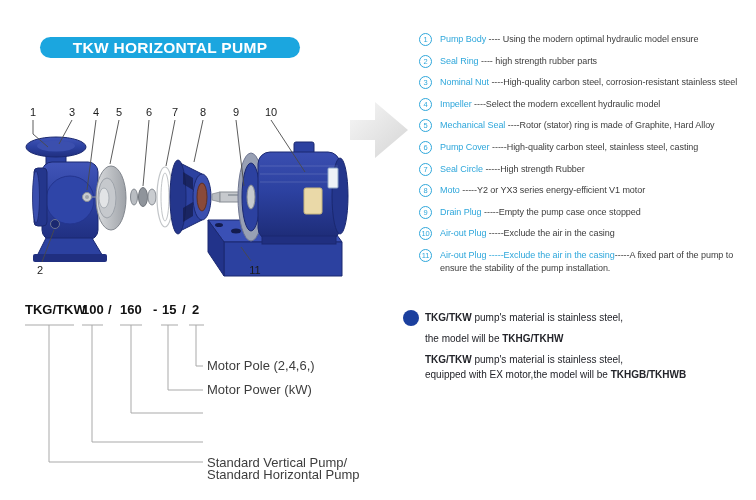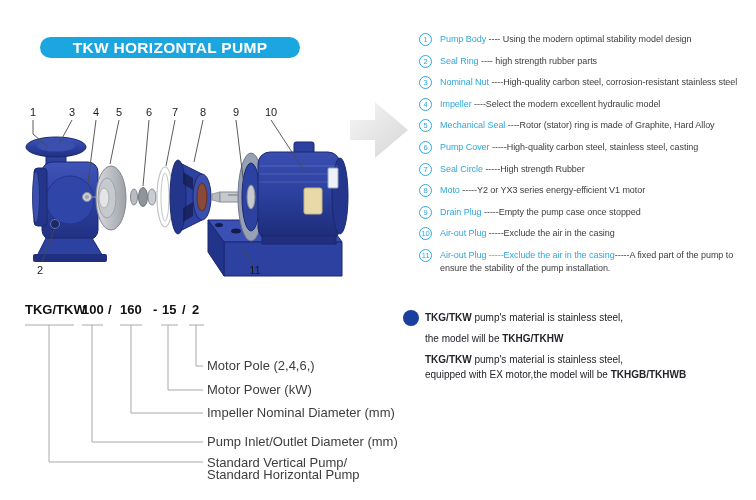--- a/index.html
+++ b/index.html
@@ -174,21 +174,21 @@
     <defs>
       <linearGradient id="agrad" x1="0" y1="0" x2="1" y2="1">
         <stop offset="0" stop-color="#f7f7f7"></stop>
           <stop offset="1" stop-color="#d5d5d5"></stop>
       </linearGradient>
     </defs>
     <polygon points="0,24 25,24 25,6 58,34 25,62 25,44 0,44" fill="url(#agrad)"></polygon>
   </svg>
 
   <ul class="parts">
-    <li><span class="cnum">1</span><span class="pname">Pump Body</span><span class="pdesc"> ---- Using the modern optimal stability model design</span></li>
+    <li><span class="cnum">1</span><span class="pname">Pump Body</span><span class="pdesc"> ---- Using the modern optimal hydraulic model ensure</span></li>
     <li><span class="cnum">2</span><span class="pname">Seal Ring</span><span class="pdesc"> ---- high strength rubber parts</span></li>
     <li><span class="cnum">3</span><span class="pname">Nominal Nut</span><span class="pdesc"> ----High-quality carbon steel, corrosion-resistant stainless steel</span></li>
     <li><span class="cnum">4</span><span class="pname">Impeller</span><span class="pdesc"> ----Select the modern excellent hydraulic model</span></li>
     <li><span class="cnum">5</span><span class="pname">Mechanical Seal</span><span class="pdesc"> ----Rotor (stator) ring is made of Graphite, Hard Alloy</span></li>
     <li><span class="cnum">6</span><span class="pname">Pump Cover</span><span class="pdesc"> -----High-quality carbon steel, stainless steel, casting</span></li>
     <li><span class="cnum">7</span><span class="pname">Seal Circle</span><span class="pdesc"> -----High strength Rubber</span></li>
     <li><span class="cnum">8</span><span class="pname">Moto</span><span class="pdesc"> -----Y2 or YX3 series energy-efficient V1 motor</span></li>
     <li><span class="cnum">9</span><span class="pname">Drain Plug</span><span class="pdesc"> -----Empty the pump case once stopped</span></li>
     <li><span class="cnum">10</span><span class="pname">Air-out Plug</span><span class="pdesc"> -----Exclude the air in the casing</span></li>
     <li><span class="cnum">11</span><span class="pname">Air-out Plug</span><span class="pname"> -----Exclude the air in the casing</span><span class="pdesc">-----A fixed part of the pump to ensure the stability of the pump installation.</span></li>
@@ -215,22 +215,20 @@
       <path d="M196,25 V66 H203"></path>
       <path d="M168,25 V90 H203"></path>
       <path d="M131,25 V113 H203"></path>
       <path d="M92,25 V142 H203"></path>
       <path d="M49,25 V162 H203"></path>
     </g>
   </svg>
 
   <div class="legend" style="left:207px;top:360px">Motor Pole (2,4,6,)</div>
   <div class="legend" style="left:207px;top:384px">Motor Power (kW)</div>
-  <div class="legend" style="left:207px;top:407px">Impeller Nominal Diameter (mm)</div>
-  <div class="legend" style="left:207px;top:436px">Pump Inlet/Outlet Diameter (mm)</div>
   <div class="legend" style="left:207px;top:457px">
     <div>Standard Vertical Pump/</div>
     <div>Standard Horizontal Pump</div>
   </div>
 
   <div class="bullet"></div>
   <div class="notes">
     <p class="note"><span class="nb">TKG/TKW</span><span> pump's material is stainless steel,</span><br><span>the model will be </span><span class="nm">TKHG/TKHW</span></p>
     <p class="note tight"><span class="nb">TKG/TKW</span><span> pump's material is stainless steel,</span><br><span>equipped with EX motor,the model will be </span><span class="nm">TKHGB/TKHWB</span></p>
   </div>

